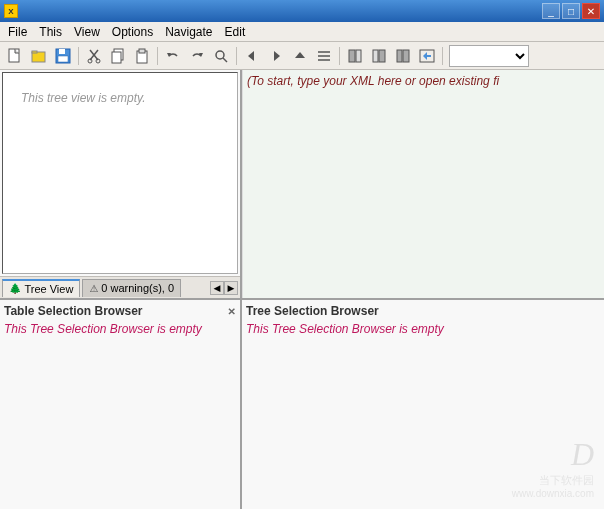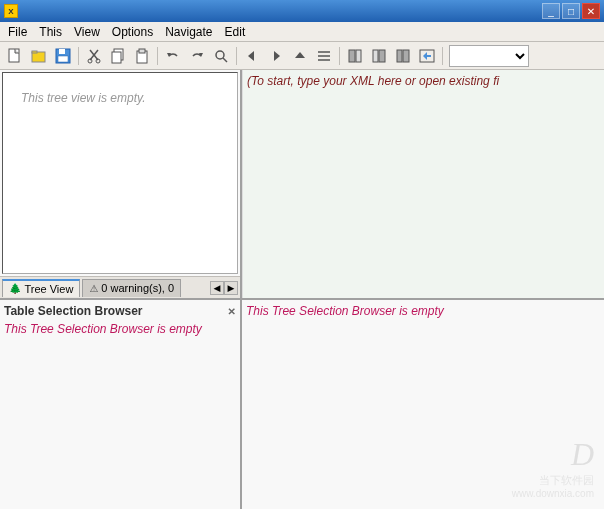--- a/index.html
+++ b/index.html
@@ -416,20 +416,23 @@
 
     <div class="bottom-left">
       <div class="section-title">
         <span>Table Selection Browser</span>
         <span class="section-close">✕</span>
       </div>
       <div class="section-empty">This Tree Selection Browser is empty</div>
     </div>
 
     <div class="bottom-right">
+      <div class="section-title">
+        <span>Tree Selection Browser</span>
+      </div>
       <div class="section-empty">This Tree Selection Browser is empty</div>
     </div>
   </div>
 </div>
 
 <div class="watermark">
   <div style="font-size:32px; color:#999; font-style:italic; font-family:serif;">D</div>
   <div style="font-size:11px; color:#aaa;">当下软件园</div>
   <div style="font-size:10px; color:#aaa;">www.downxia.com</div>
 </div>

